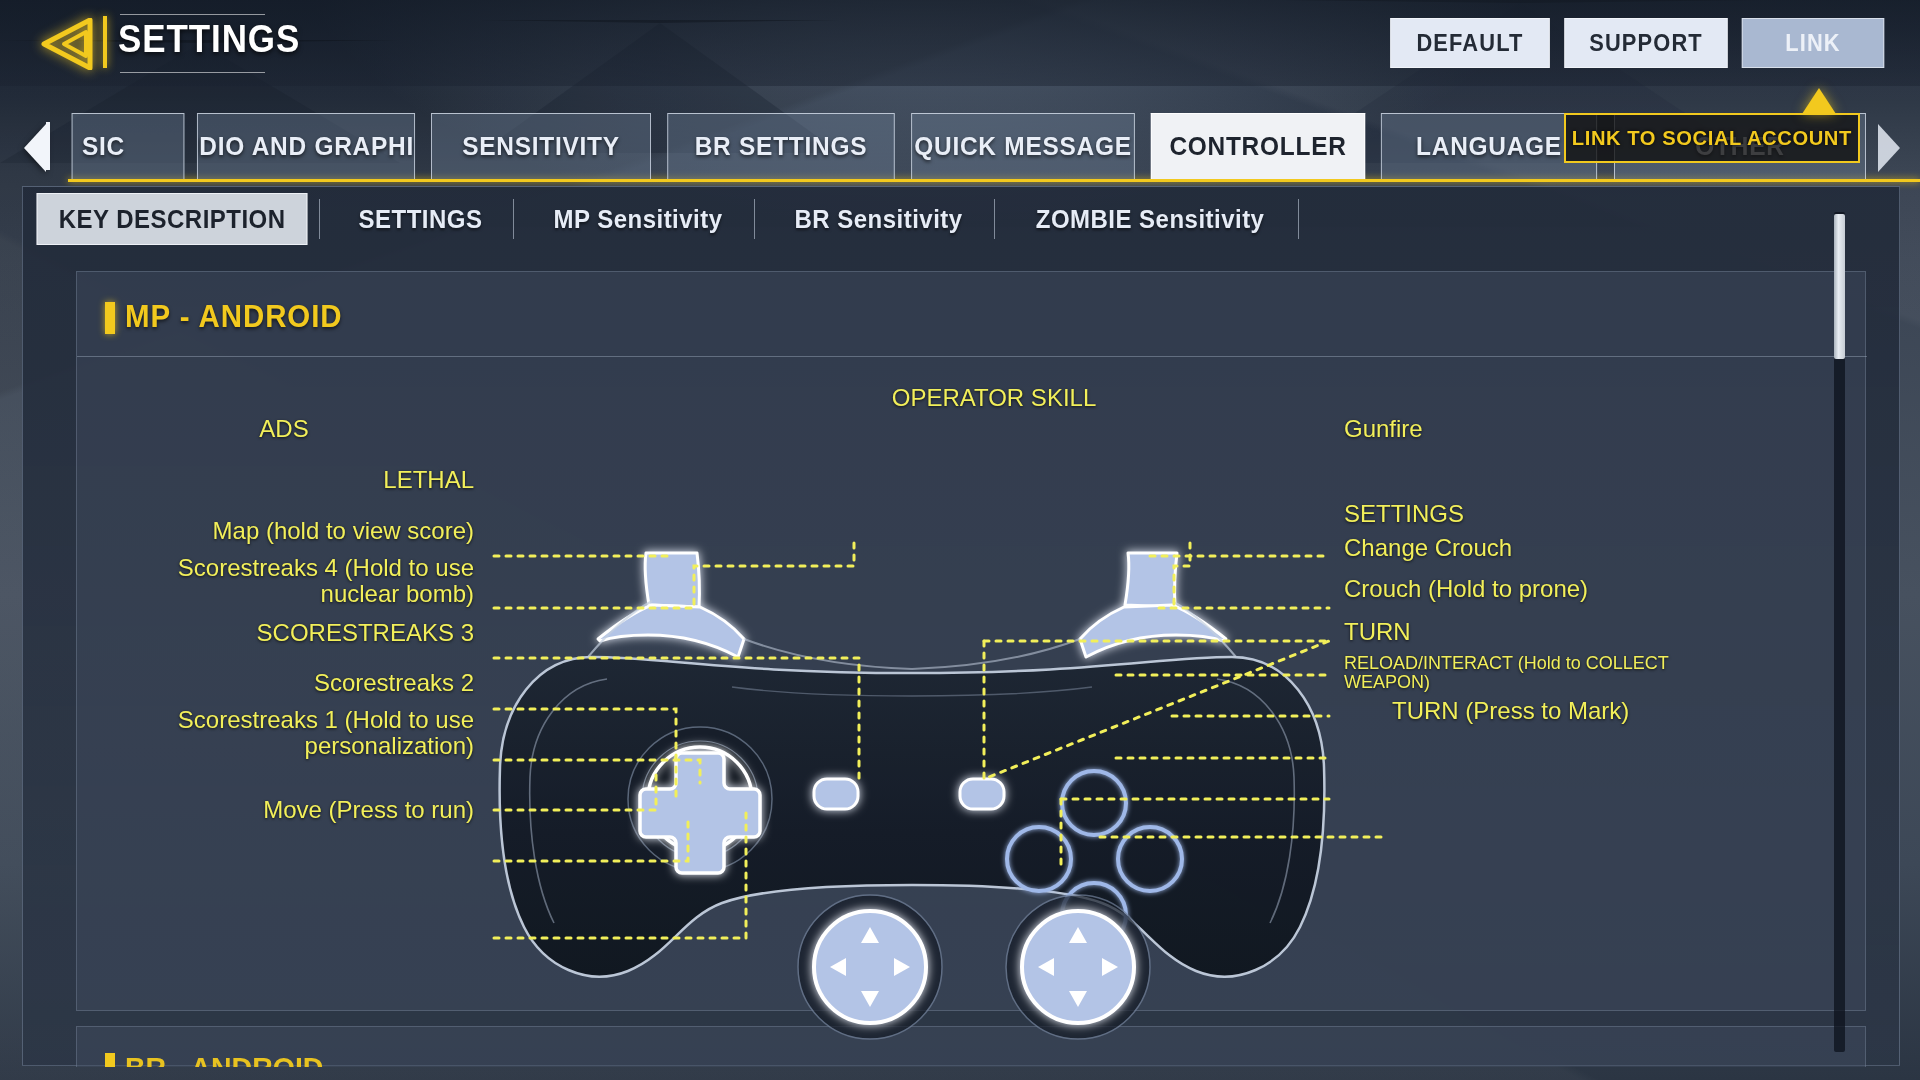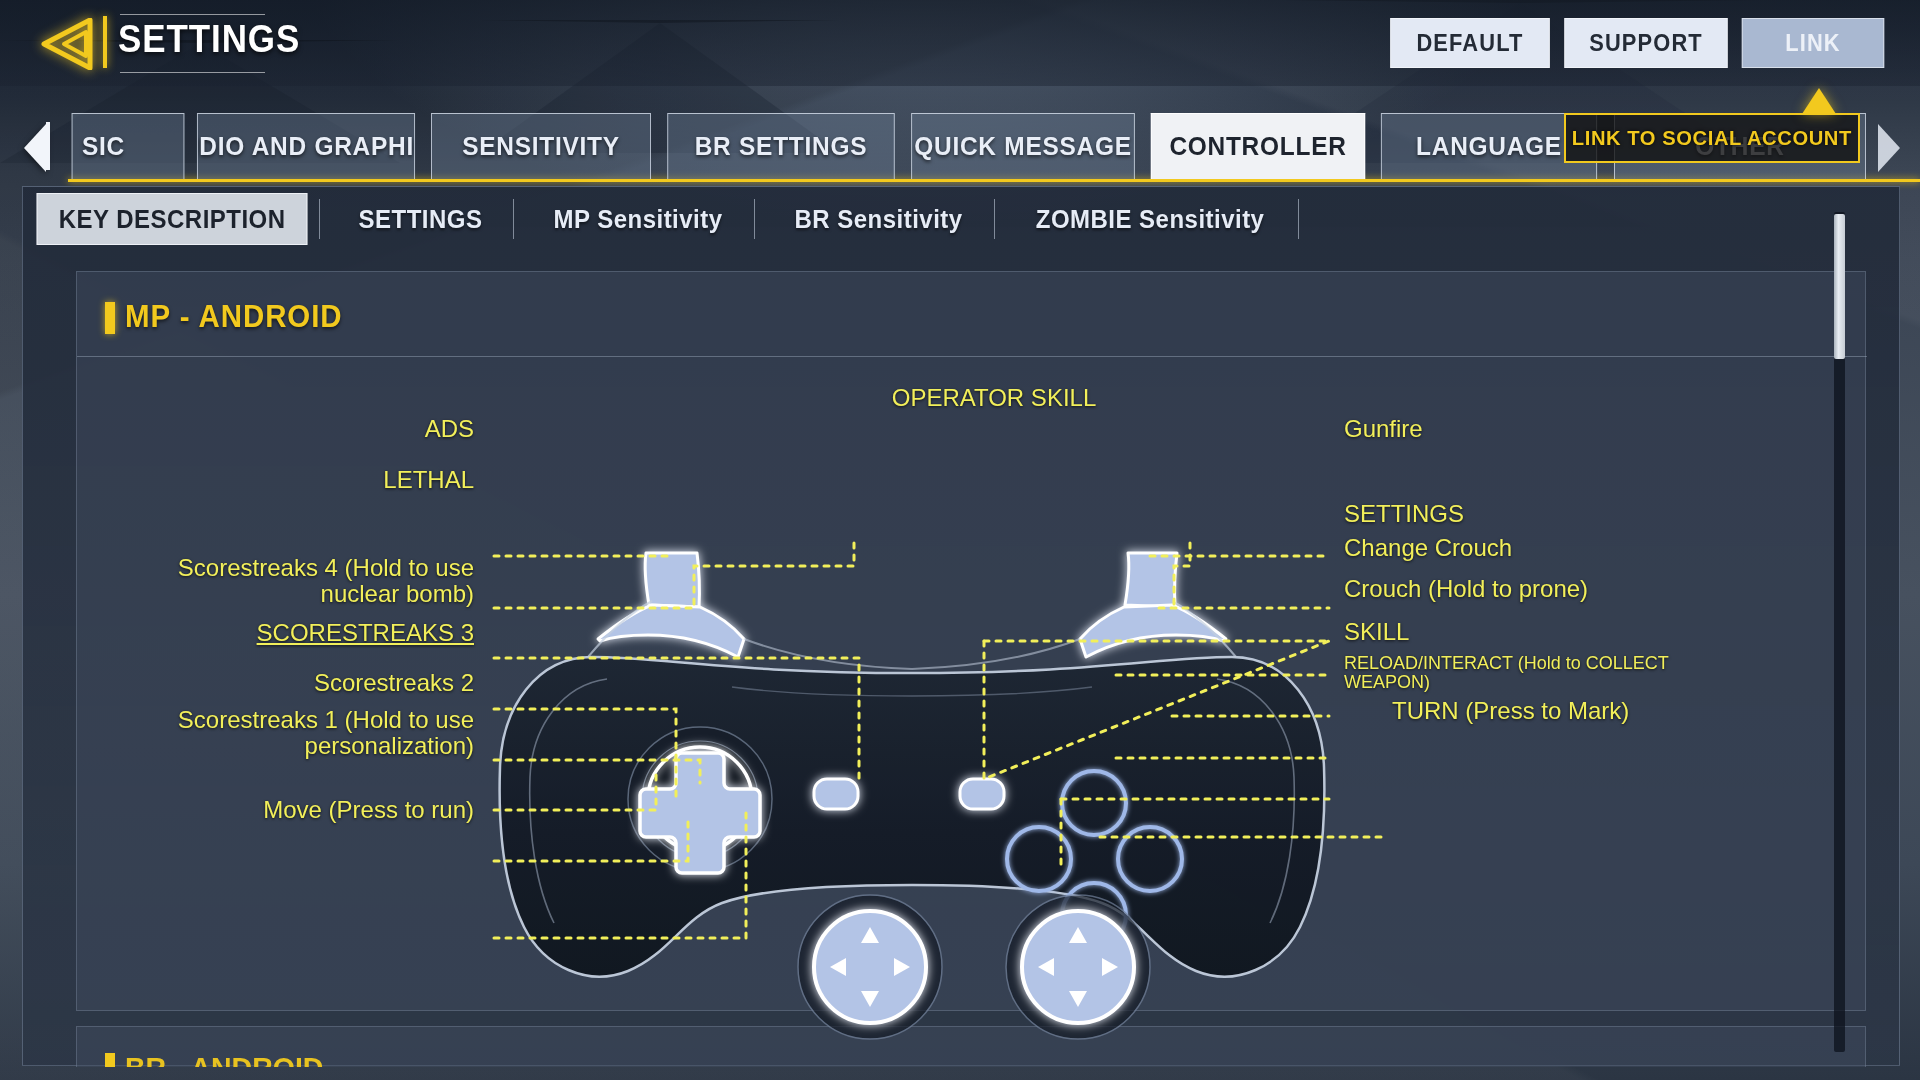--- a/index.html
+++ b/index.html
@@ -448,35 +448,36 @@
           <polyline points="1007,548 1275,548"></polyline>
           <polyline points="1007,548 1007,617"></polyline>
 
           <polyline points="1046,586 1332,586"></polyline>
         </g>
       </svg>
 
       
       <div class="lbl center" style="left:800px;top:134px;width:280px;">OPERATOR SKILL</div>
 
-      <div class="lbl left" style="left:40px;top:165px;width:380px;">ADS</div>
+      <div class="lbl left" style="left:40px;top:165px;width:380px;text-align:center;">ADS</div>
       <div class="lbl left" style="left:40px;top:216px;width:380px;">LETHAL</div>
+      <div class="lbl left" style="left:40px;top:267px;width:380px;">Map (hold to view score)</div>
       <div class="lbl left" style="left:40px;top:304px;width:380px;">Scorestreaks 4 (Hold to use
 nuclear bomb)</div>
-      <div class="lbl left" style="left:40px;top:369px;width:380px;text-decoration:underline;">SCORESTREAKS 3</div>
+      <div class="lbl left" style="left:40px;top:369px;width:380px;">SCORESTREAKS 3</div>
       <div class="lbl left" style="left:40px;top:419px;width:380px;">Scorestreaks 2</div>
       <div class="lbl left" style="left:40px;top:456px;width:380px;">Scorestreaks 1 (Hold to use
 personalization)</div>
       <div class="lbl left" style="left:40px;top:546px;width:380px;">Move (Press to run)</div>
 
       <div class="lbl right" style="left:1290px;top:165px;width:420px;">Gunfire</div>
       <div class="lbl right" style="left:1290px;top:250px;width:420px;">SETTINGS</div>
       <div class="lbl right" style="left:1290px;top:284px;width:420px;">Change Crouch</div>
       <div class="lbl right" style="left:1290px;top:325px;width:420px;">Crouch (Hold to prone)</div>
-      <div class="lbl right" style="left:1290px;top:368px;width:420px;">SKILL</div>
+      <div class="lbl right" style="left:1290px;top:368px;width:420px;">TURN</div>
       <div class="lbl right small" style="left:1290px;top:403px;width:330px;">RELOAD/INTERACT (Hold to COLLECT
 WEAPON)</div>
       <div class="lbl right" style="left:1338px;top:447px;width:420px;">TURN (Press to Mark)</div>
     </div>
   </div>
 </div>
 
 <div id="scrollbar-track"></div>
 <div id="scrollbar-thumb"></div>
 

